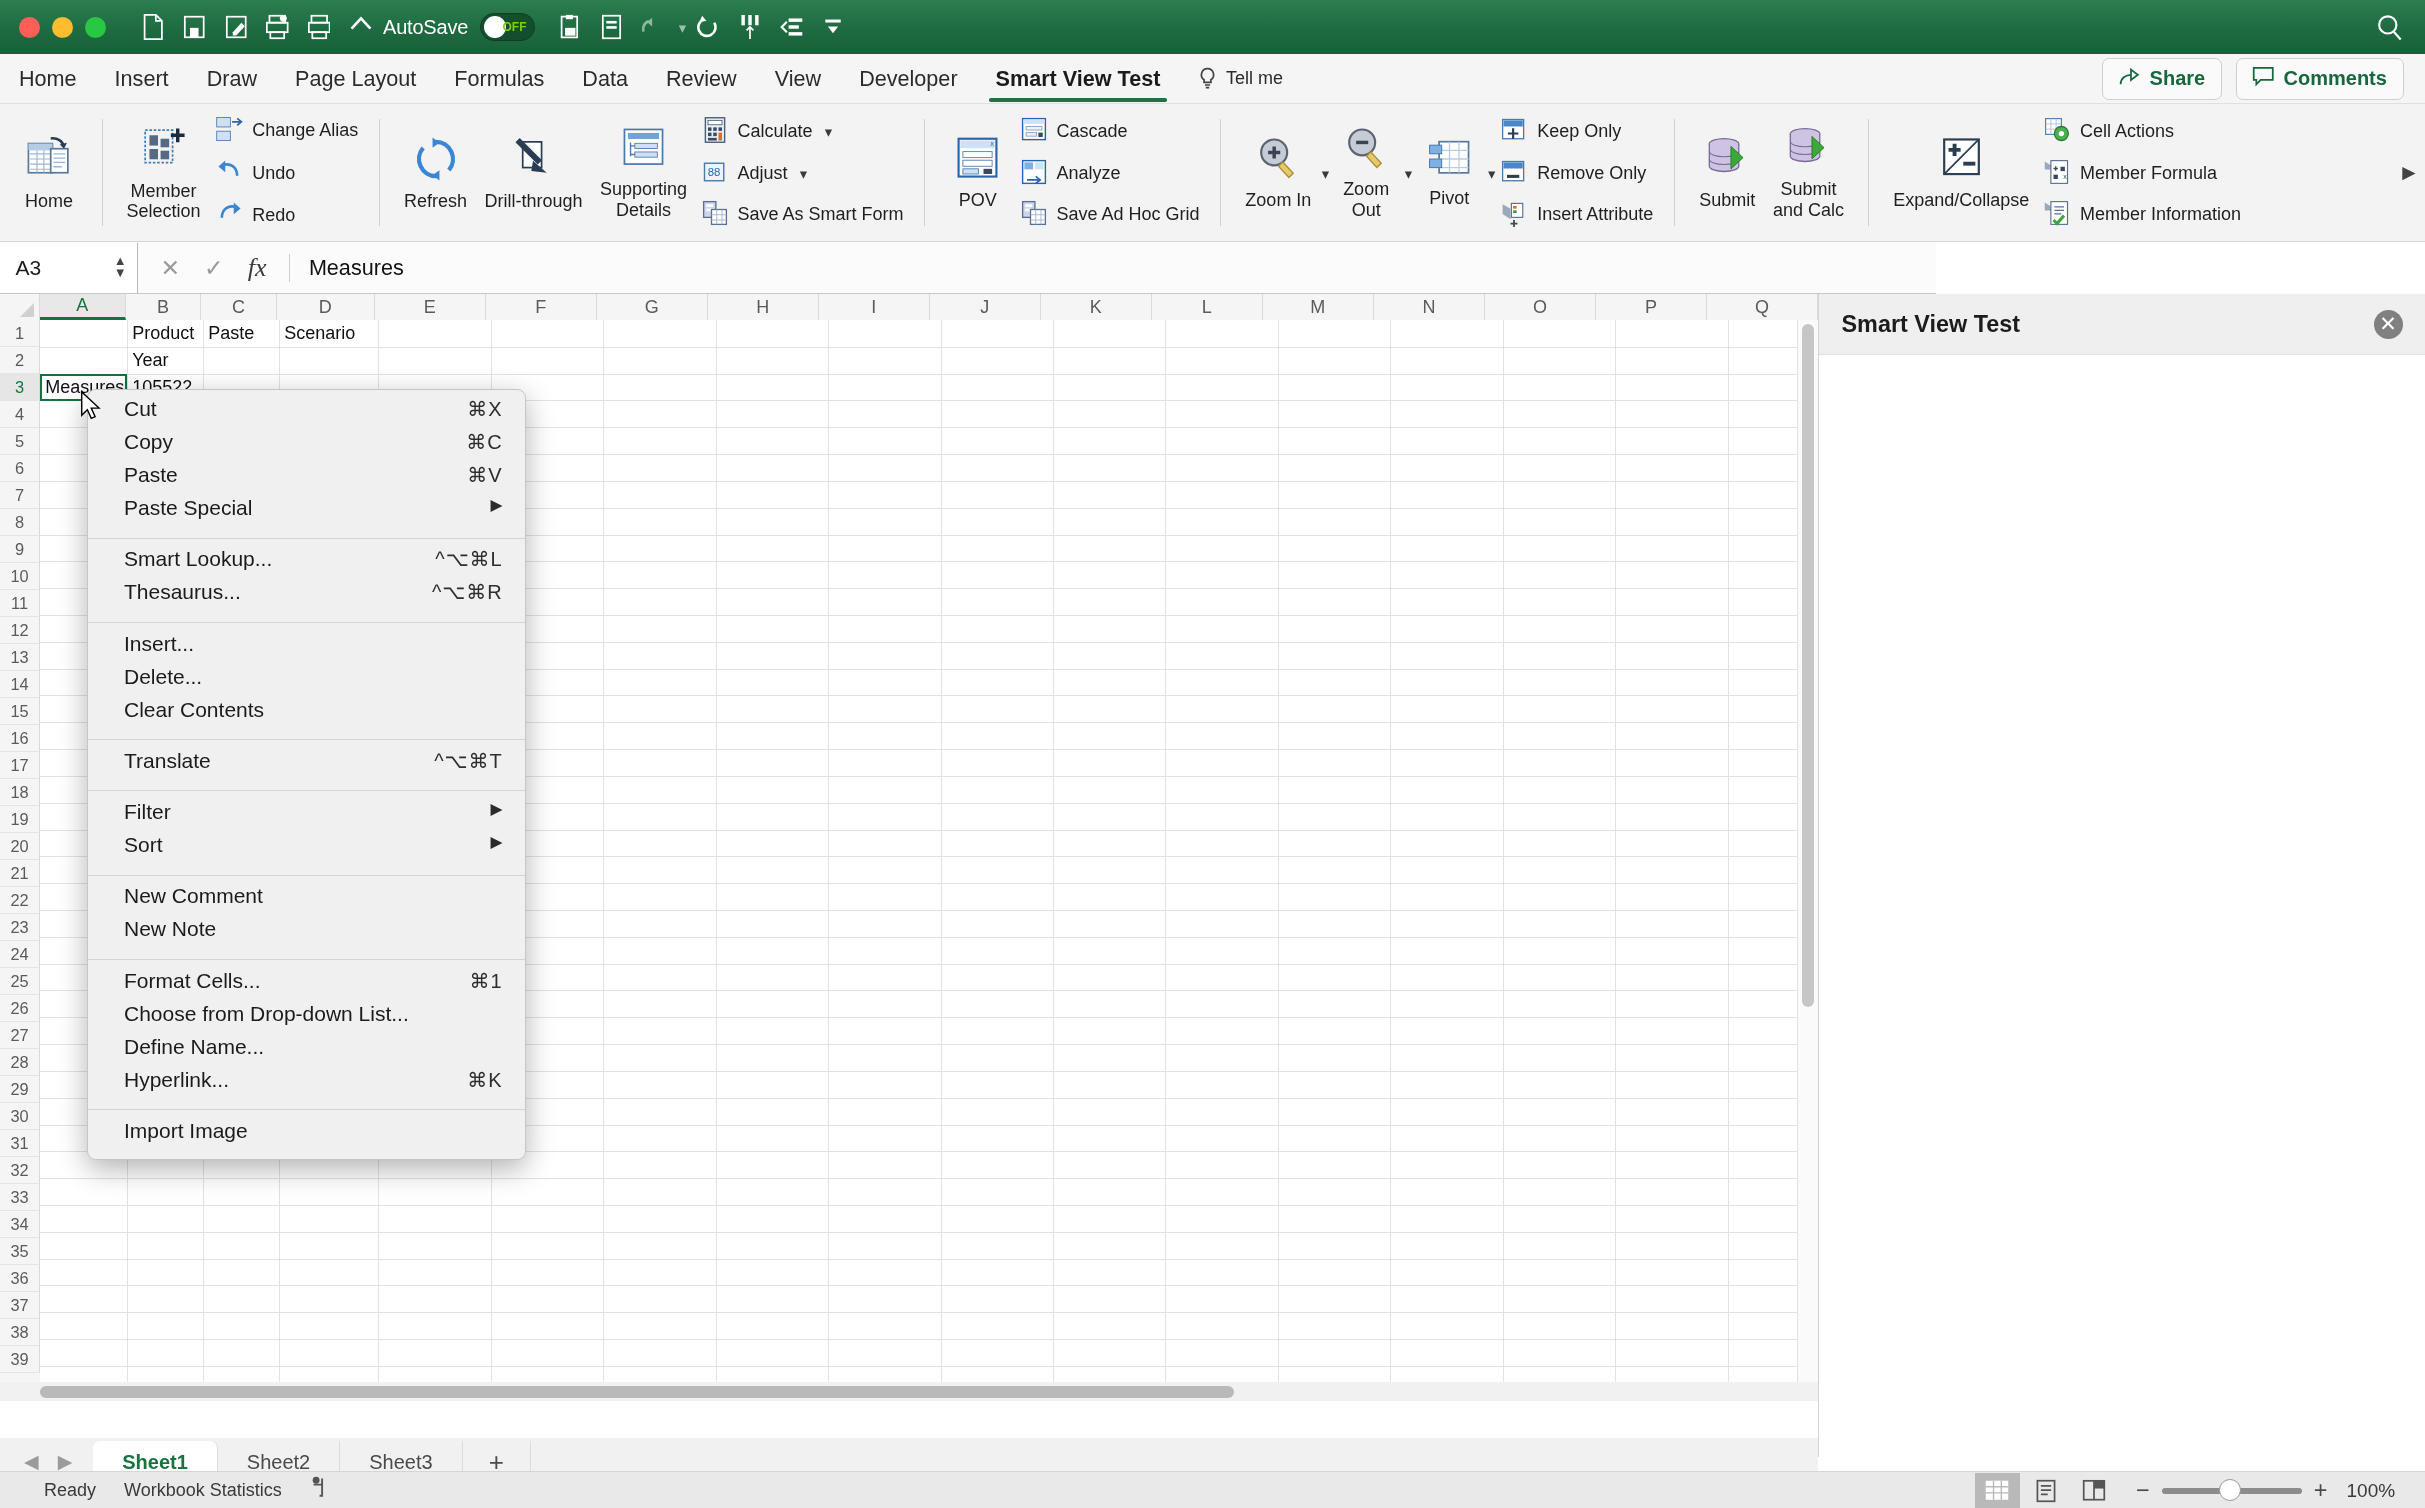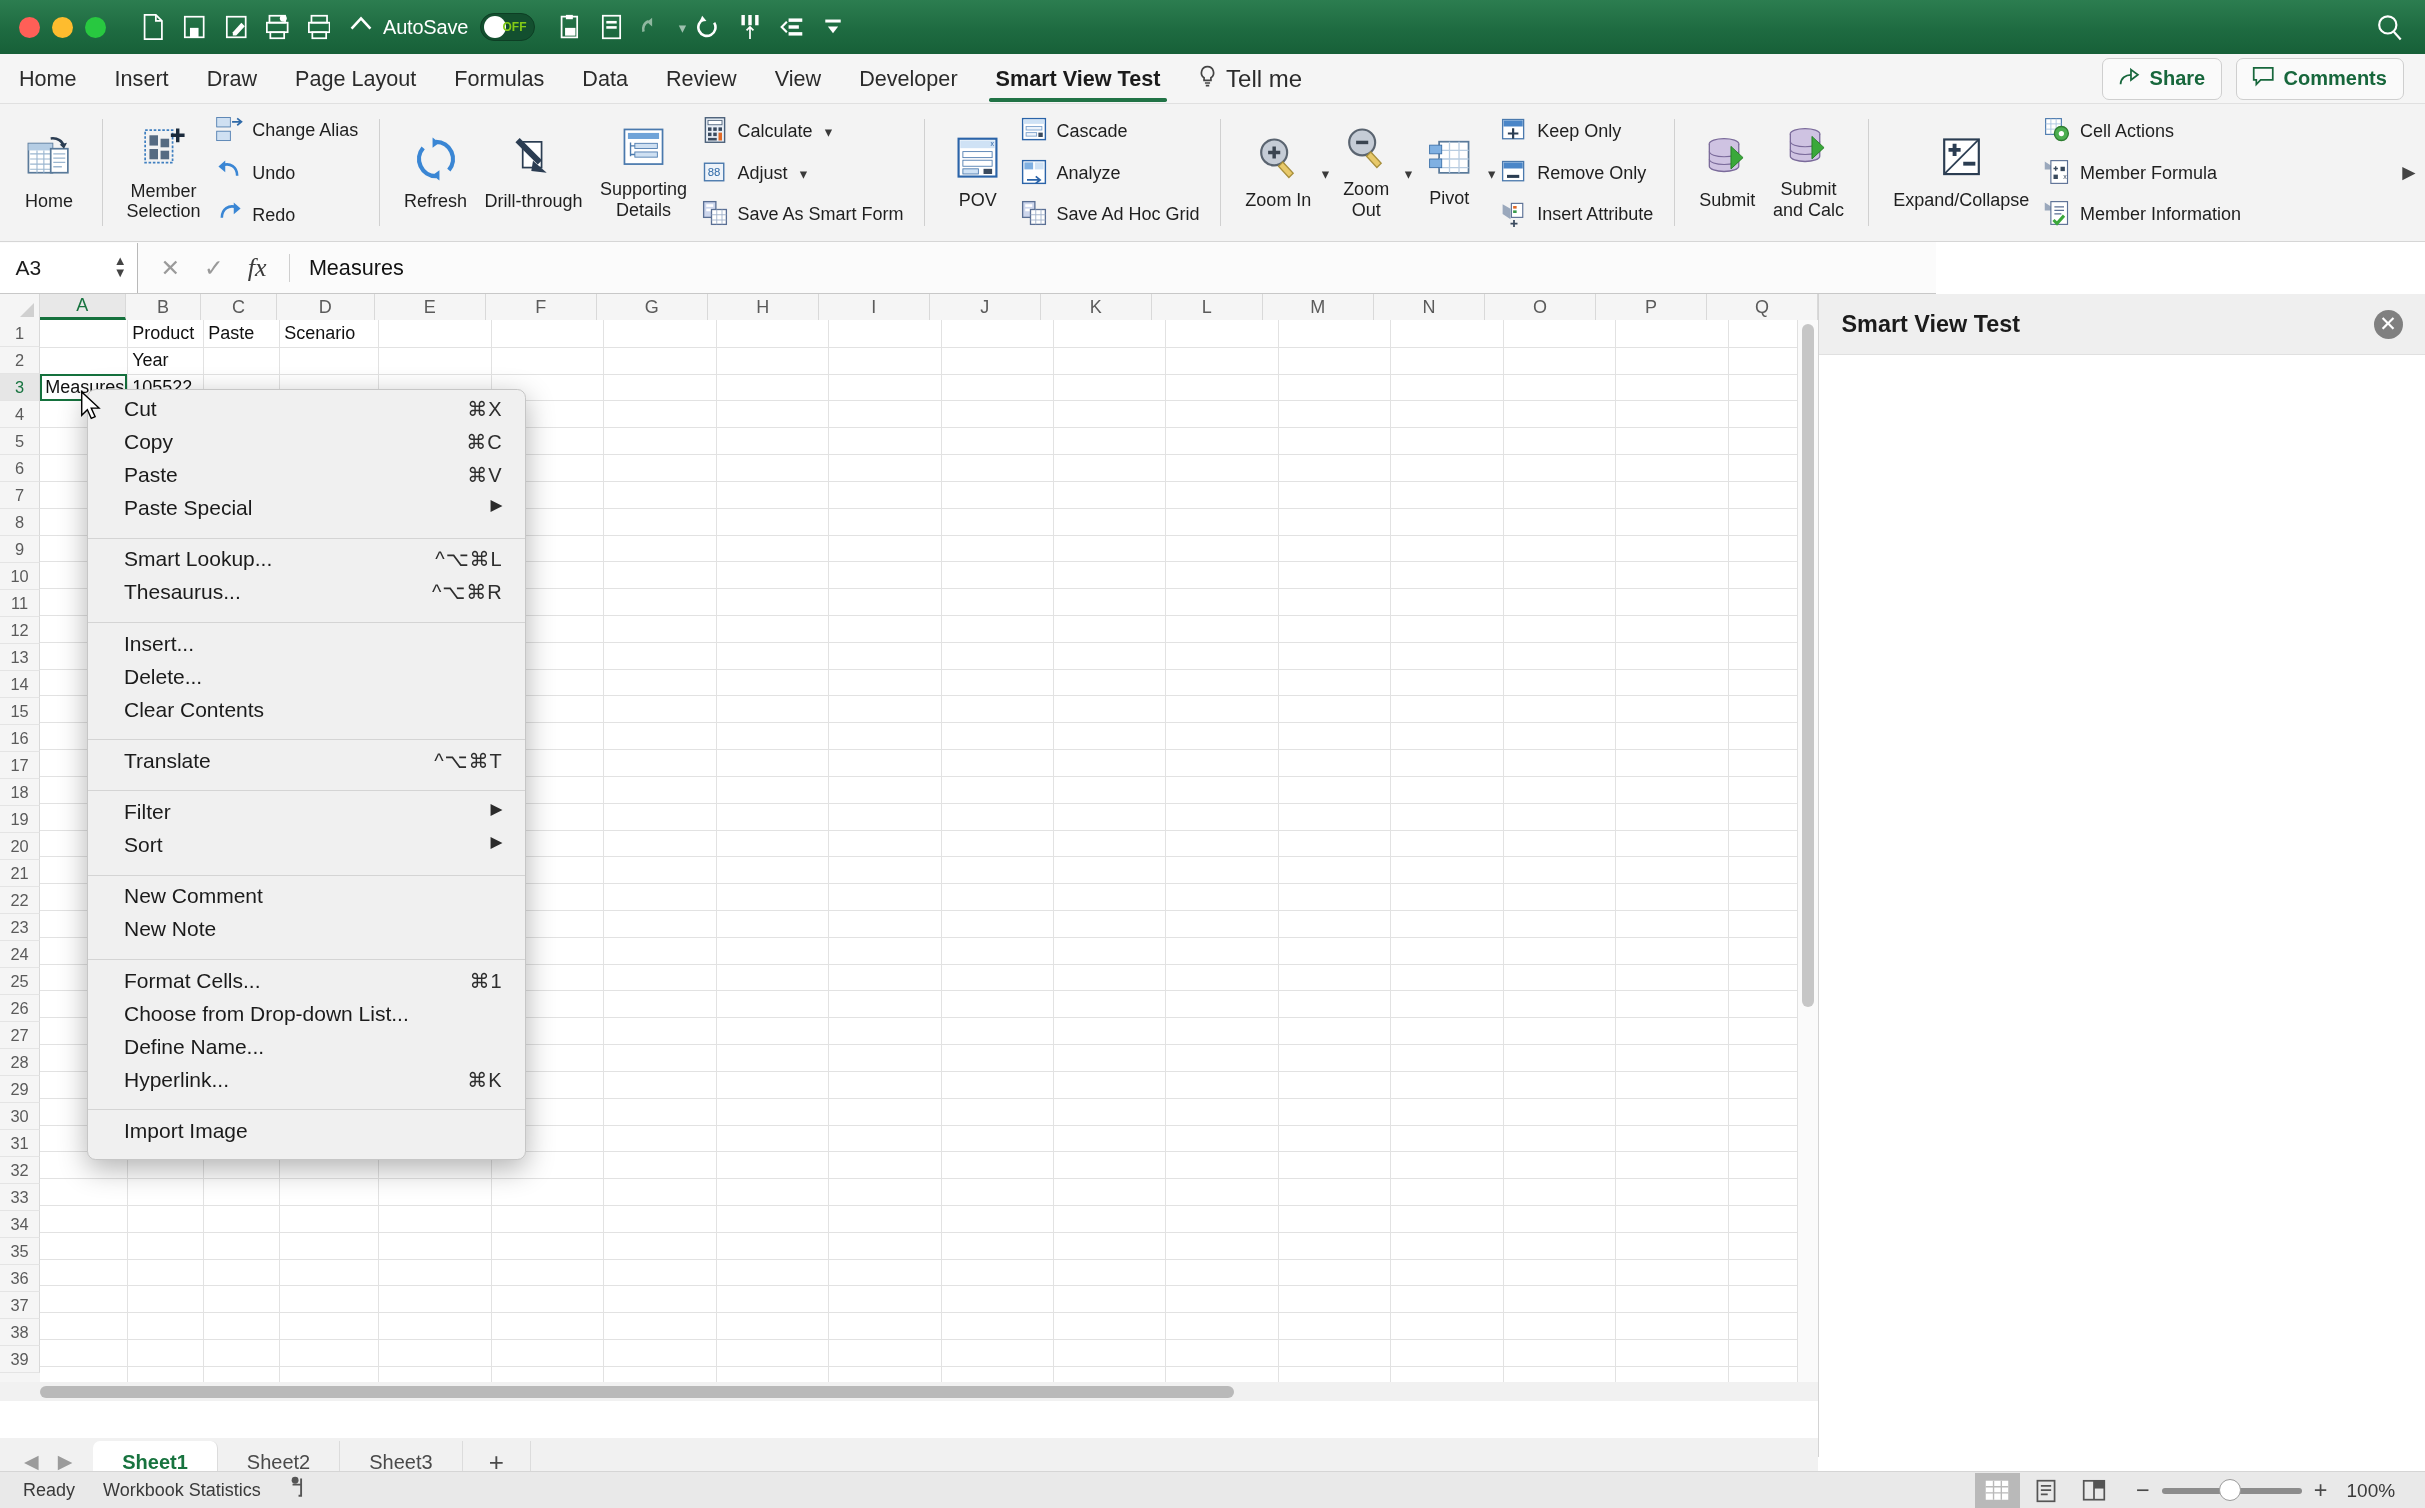--- a/index.html
+++ b/index.html
@@ -53,21 +53,21 @@
   }
   .tab {
     font-size: 21.6px; color: #2b2b2b; padding: 0 19px; height: 50px;
     display:flex; align-items:center; position:relative; white-space:nowrap;
   }
   .tab.active { font-weight:bold; color:#1b1b1b; }
   .tab.active::after {
     content:""; position:absolute; left:12px; right:12px; bottom:1.7px; height:4.3px;
     background:#217346; border-radius:1.7px;
   }
-  .tellme { display:flex; gap:8.7px; padding-left:19px; font-size:24px; color:#2b2b2b; }
+  .tellme { display:flex; align-items:center; gap:8.7px; padding-left:19px; font-size:18px; color:#2b2b2b; }
   .bulb { width:19px; height:24px; }
   .tab-right { margin-left:auto; display:flex; align-items:center; gap:14px; padding-right:22.5px; }
   .pillbtn {
     display:flex; align-items:center; gap:8.7px; padding:7px 15.6px;
     border:0.9px solid #cfcfcf; border-radius:7px; background:#fafafa;
     color:#17673c; font-size:20px; font-weight:bold;
   }
 
   
   .ribbon {
@@ -954,21 +954,21 @@
       <span>◀</span>
       <span>▶</span>
     </div>
     <div class="stab active">Sheet1</div>
     <div class="stab">Sheet2</div>
     <div class="stab">Sheet3</div>
     <div class="addsheet">+</div>
   </div>
 
   <div class="statusbar">
-    <div class="st-item" style="padding-left:23px">Ready</div>
+    <div class="st-item" style="padding-left:44px">Ready</div>
     <div class="st-item">Workbook Statistics</div>
     <div class="st-item">
       <svg width="22.5" height="24" viewBox="0 0 26 28">
           <circle cx="7" cy="5" r="4" fill="#555"></circle>
           <path d="M14 3v20h-3M4 10h10" stroke="#555" stroke-width="2.2" fill="none"></path>
         </svg>
     </div>
     <div class="st-right">
       <div class="viewbtn active">
         <svg width="26" height="22.5" viewBox="0 0 30 26">

